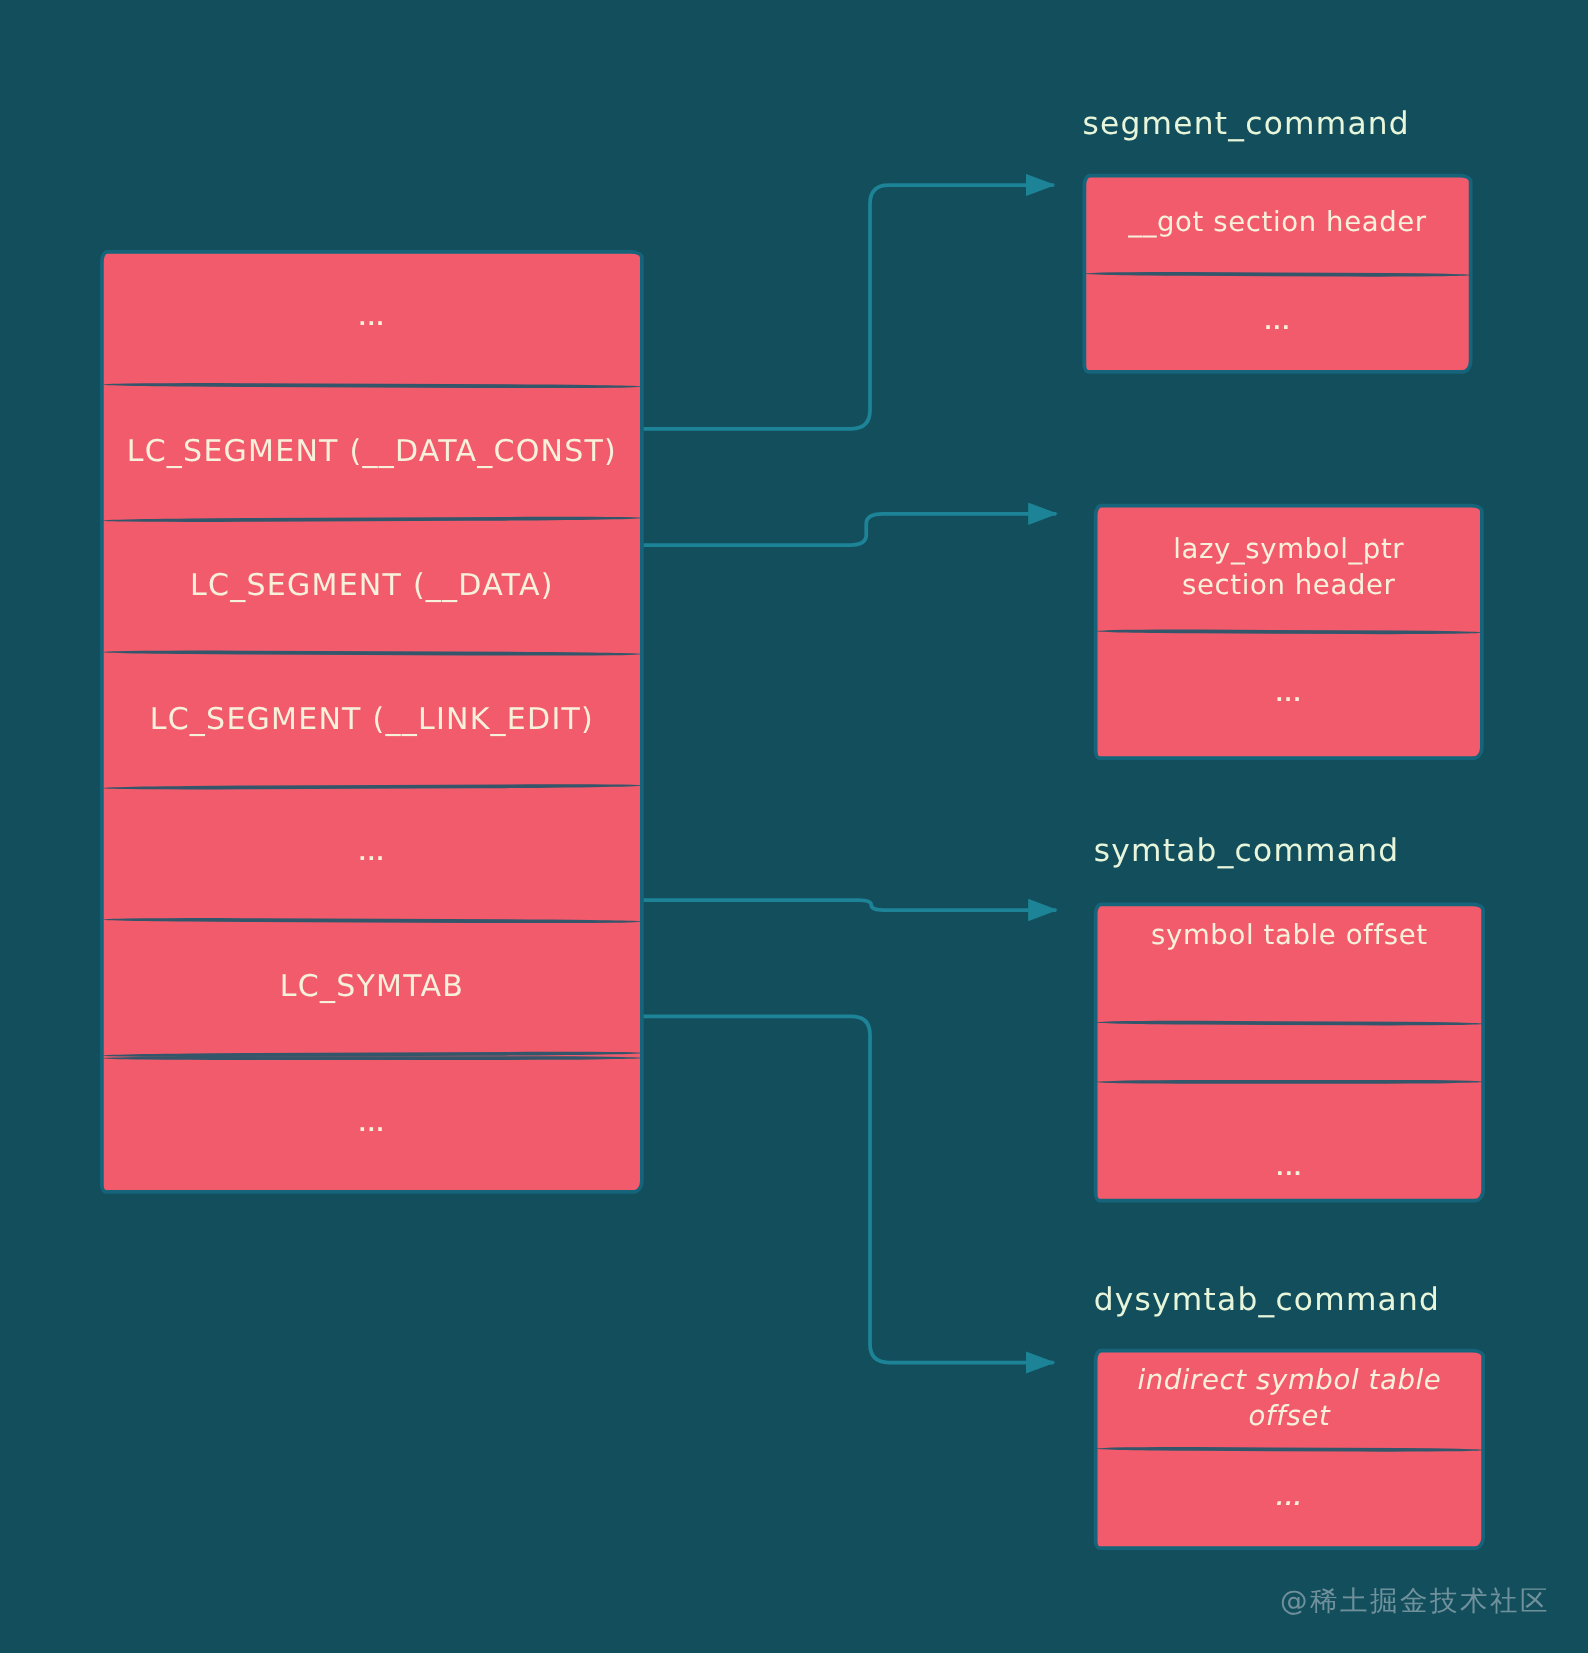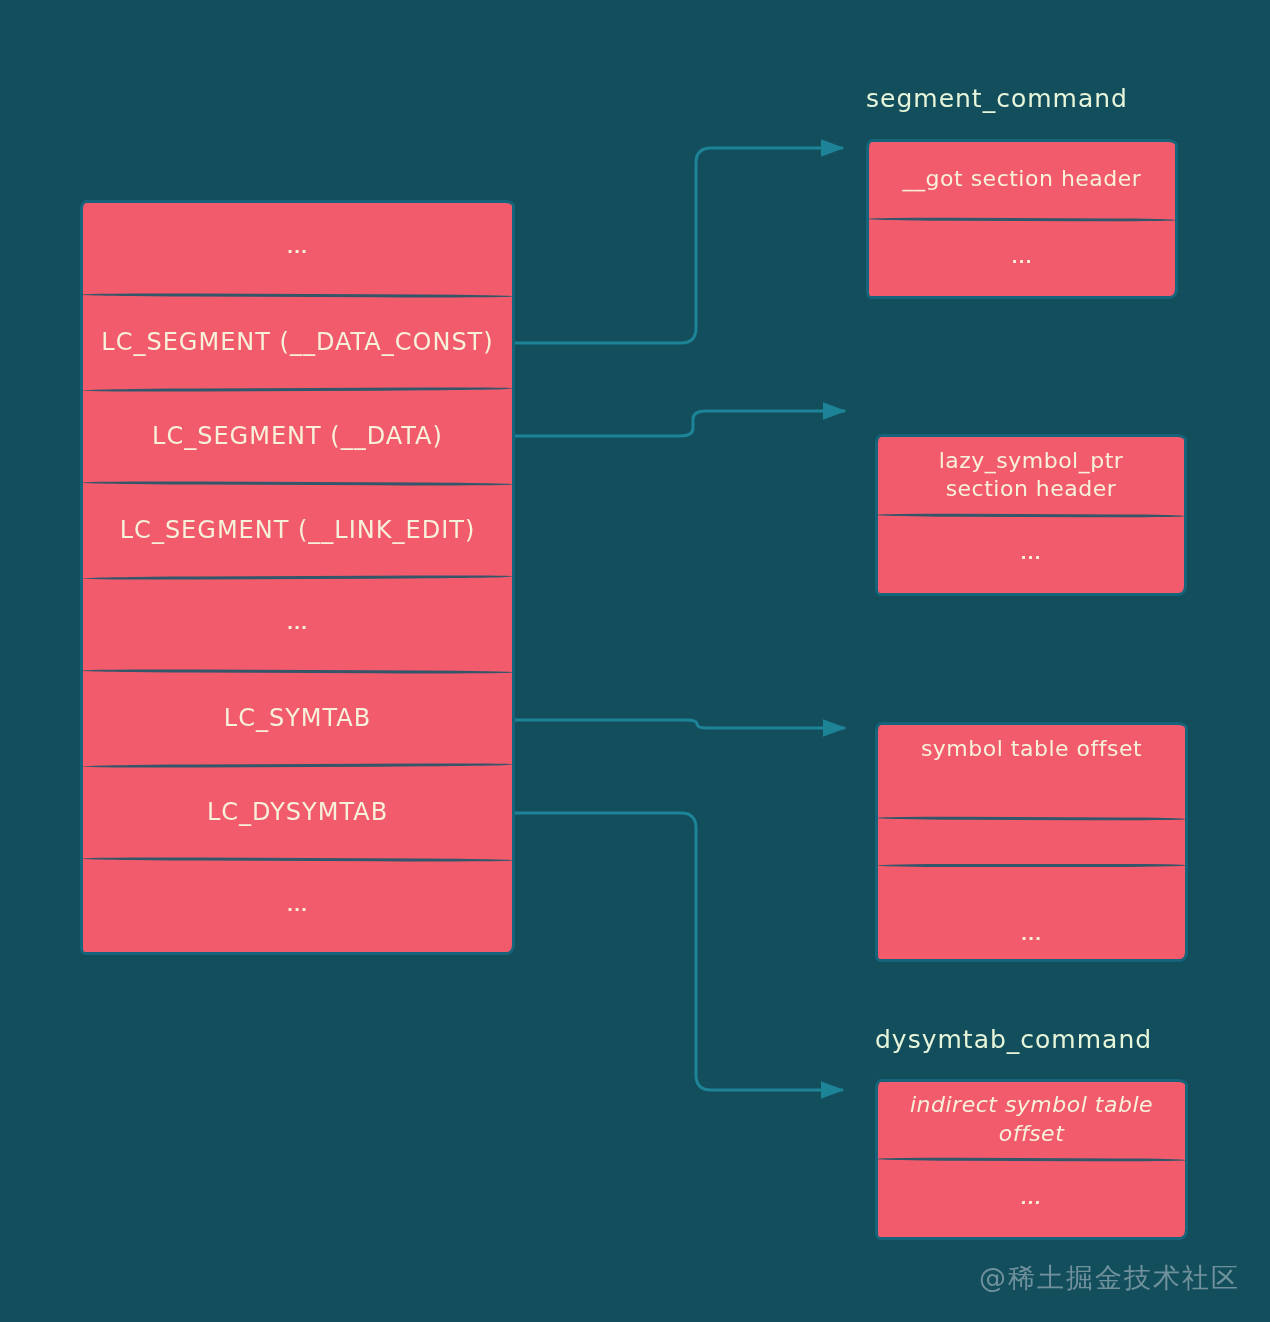--- a/index.html
+++ b/index.html
@@ -82,30 +82,30 @@
   .divider:nth-of-type(4n){transform:rotate(-0.25deg);}
   .divider:nth-of-type(4n+2){transform:rotate(0.25deg);}
   .dots{
     font-size:16px;
     font-weight:bold;
     letter-spacing:1px;
   }
   
   .g1-title{left:866px;top:84px;width:312px;}
   .g1-box{left:866px;top:139px;width:312px;height:160px;}
-  .g2-box{left:875px;top:403px;width:312px;height:162px;margin-top:31px;}
+  .g2-box{left:875px;top:403px;width:312px;height:205px;}
   .g3-title{left:875px;top:666px;width:313px;}
   .g3-box{left:875px;top:722px;width:313px;height:240px;gap:44px;}
   .g4-title{left:875px;top:1025px;width:313px;}
   .g4-box{left:875px;top:1079px;width:313px;height:161px;font-style:italic;}
   .watermark{
     position:absolute;
     right:30px;
     bottom:26px;
-    font-size:27px;
+    font-size:22px;
     color:var(--watermark-color);
     opacity:0.6;
     letter-spacing:2px;
     white-space:nowrap;
     text-align:right;
   }
 </style>
 </head>
 <body>
 
@@ -129,38 +129,38 @@
     <div class="row">LC_SEGMENT (__DATA_CONST)</div>
     <div class="divider"></div>
     <div class="row">LC_SEGMENT (__DATA)</div>
     <div class="divider"></div>
     <div class="row">LC_SEGMENT (__LINK_EDIT)</div>
     <div class="divider"></div>
     <div class="row dots">...</div>
     <div class="divider"></div>
     <div class="row">LC_SYMTAB</div>
     <div class="divider"></div>
-    <div class="row">LC_DYSYMTAB</div>
     <div class="divider"></div>
     <div class="row dots">...</div>
   </div>
 
   <div class="title struct-title g1-title">segment_command</div>
   <div class="stack struct-box g1-box">
     <div class="row">__got section header</div>
     <div class="divider"></div>
     <div class="row dots">...</div>
   </div>
 
   <div class="stack struct-box g2-box">
     <div class="row">lazy_symbol_ptr section header</div>
     <div class="divider"></div>
     <div class="row dots">...</div>
   </div>
 
+  <div class="title struct-title g3-title">symtab_command</div>
   <div class="stack struct-box g3-box">
     <div class="row">symbol table offset</div>
     <div class="divider"></div>
     <div class="divider"></div>
     <div class="row dots">...</div>
   </div>
 
   <div class="title struct-title g4-title">dysymtab_command</div>
   <div class="stack struct-box g4-box">
     <div class="row">indirect symbol table offset</div>

